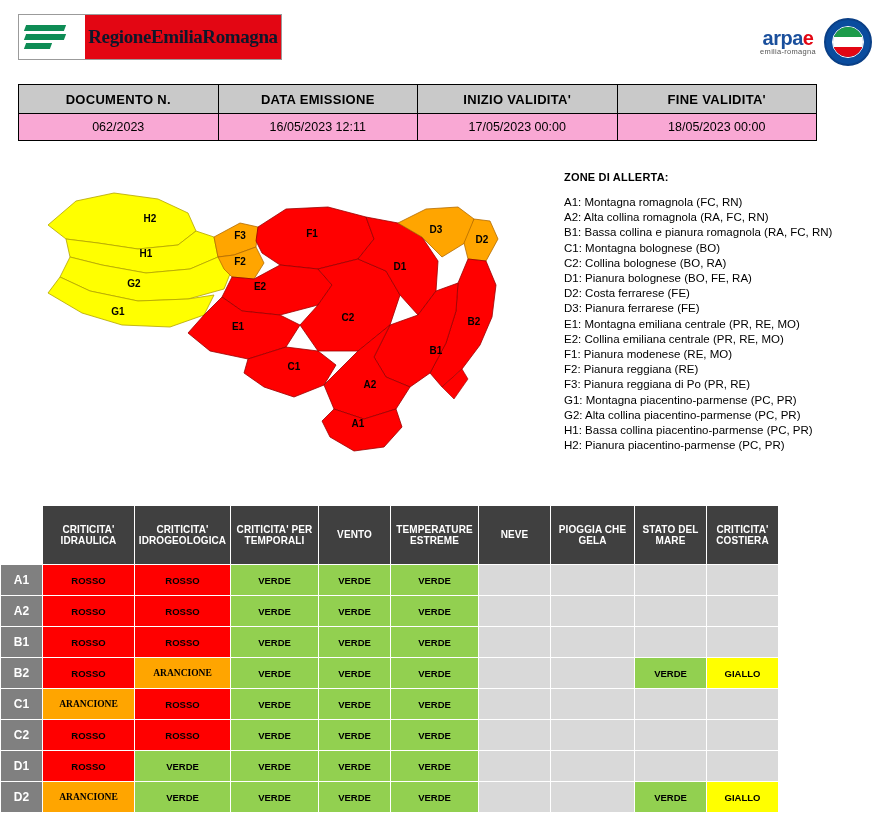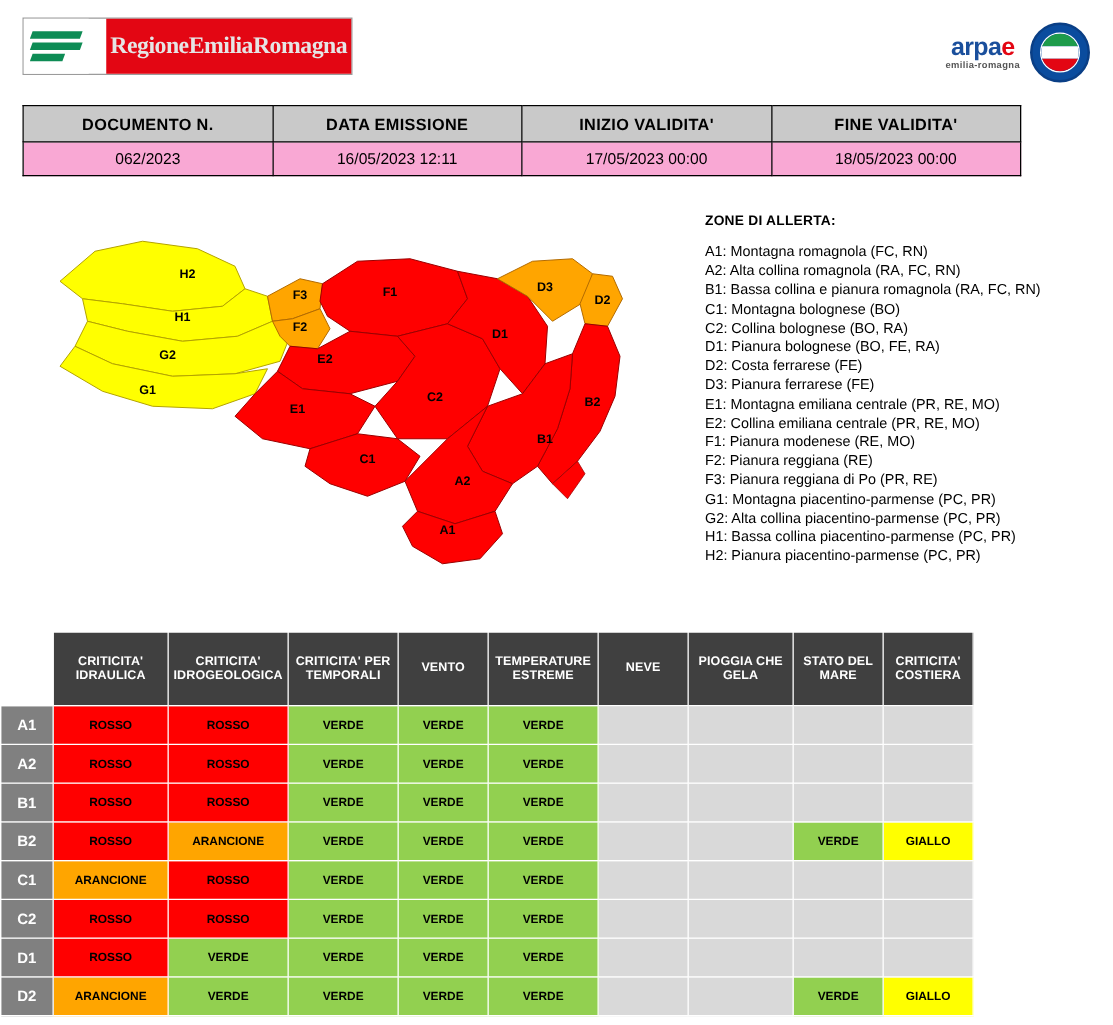--- a/index.html
+++ b/index.html
@@ -54,21 +54,21 @@
     background: #0e8c55;
     display: block;
     transform: skewX(-20deg);
   }
   .logo-er .mark .bars i:nth-child(1) { top: 2px; }
   .logo-er .mark .bars i:nth-child(2) { top: 11px; }
   .logo-er .mark .bars i:nth-child(3) { top: 20px; width: 26px; }
   .logo-er .redbox {
     flex: 1;
     background: #e30613;
-    color: #e5e5e5;
+    color: #0f172a;
     display: flex;
     align-items: center;
     justify-content: center;
     font-size: 19px;
     font-weight: bold;
     letter-spacing: -0.4px;
     font-family: "Liberation Serif", serif;
     margin-left: 14px;
   }
 
@@ -106,21 +106,20 @@
     font-weight: bold;
     color: #1a4f9c;
     letter-spacing: -0.5px;
   }
   .arpae .word .e { color: #e30613; }
   .arpae .sub {
     font-size: 7.5px;
     color: #555;
     margin-top: 0;
     letter-spacing: 0.3px;
-    font-weight: bold;
   }
   .pc-logo {
     width: 44px;
     height: 44px;
     border-radius: 50%;
     background: #0a4c9e;
     border: 2px solid #0a3f86;
     position: relative;
     display: flex;
     align-items: center;
@@ -249,21 +248,21 @@
     width: 42px;
     height: 28px;
     font-size: 12px;
   }
   .crit-table tbody td {
     height: 28px;
     font-size: 9.5px;
     color: #000000;
   }
   .c-rosso   { background: #ff0000; }
-  .c-arancione { background: #ffa500; }
+  .c-arancione { background: #ffa500; font-family: Liberation Serif, serif; }
   .c-giallo  { background: #ffff00; }
   .c-verde   { background: #92d050; }
   .c-none    { background: #d9d9d9; }
 </style>
 </head>
 <body>
 
 <div class="header">
 
   <div class="logo-er">

